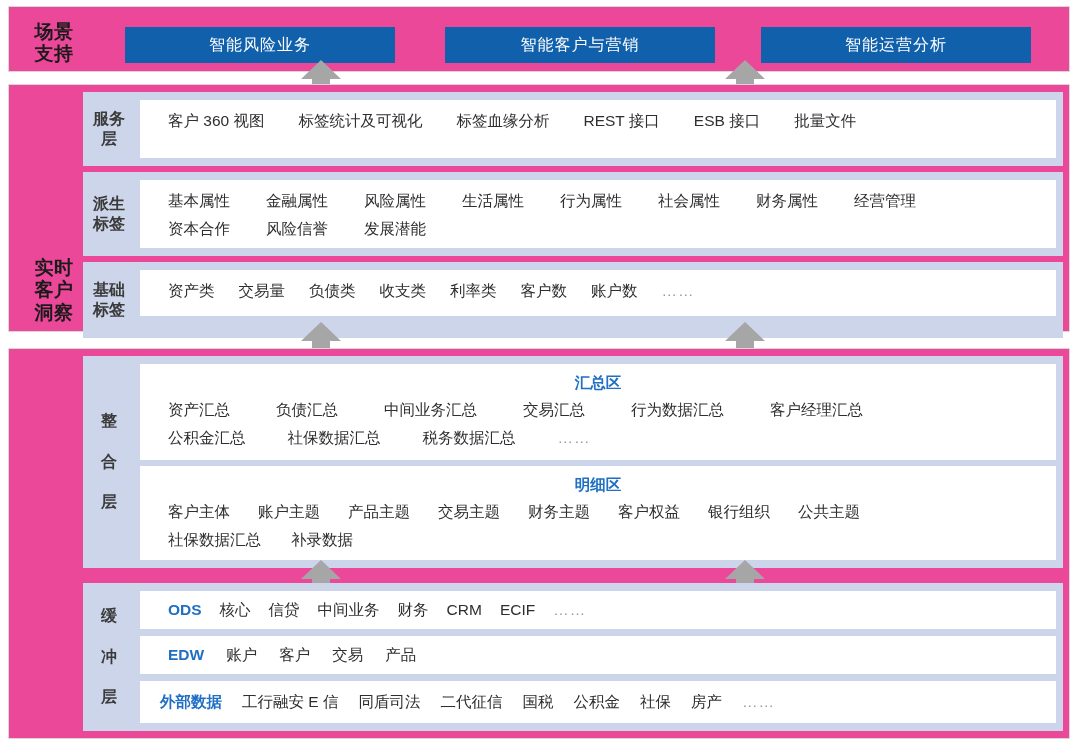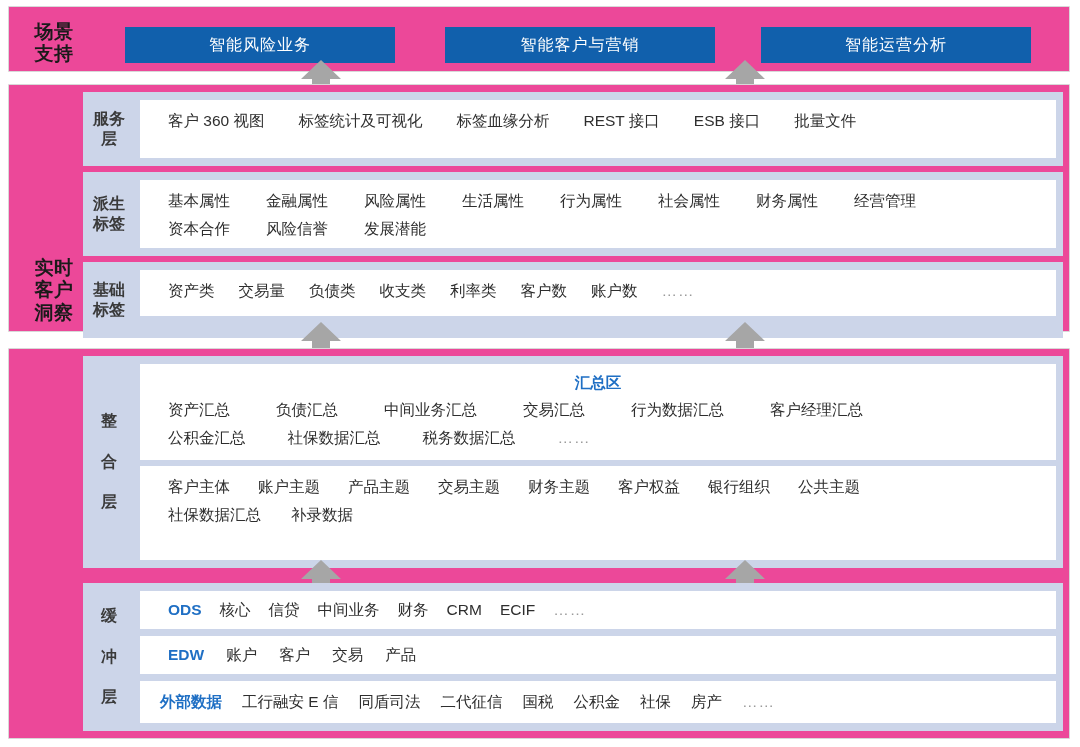--- a/index.html
+++ b/index.html
@@ -283,20 +283,21 @@
           <span class="chip">公积金汇总</span>
           <span class="chip">社保数据汇总</span>
           <span class="chip">税务数据汇总</span>
           <span class="chip dots">……</span>
         </div>
       </div>
     </div>
 
     <div class="row" id="row-detail">
       <div class="row-inner">
+        <div class="area-title">明细区</div>
         <div class="chips">
           <span class="chip">客户主体</span>
           <span class="chip">账户主题</span>
           <span class="chip">产品主题</span>
           <span class="chip">交易主题</span>
           <span class="chip">财务主题</span>
           <span class="chip">客户权益</span>
           <span class="chip">银行组织</span>
           <span class="chip">公共主题</span>
         </div>

